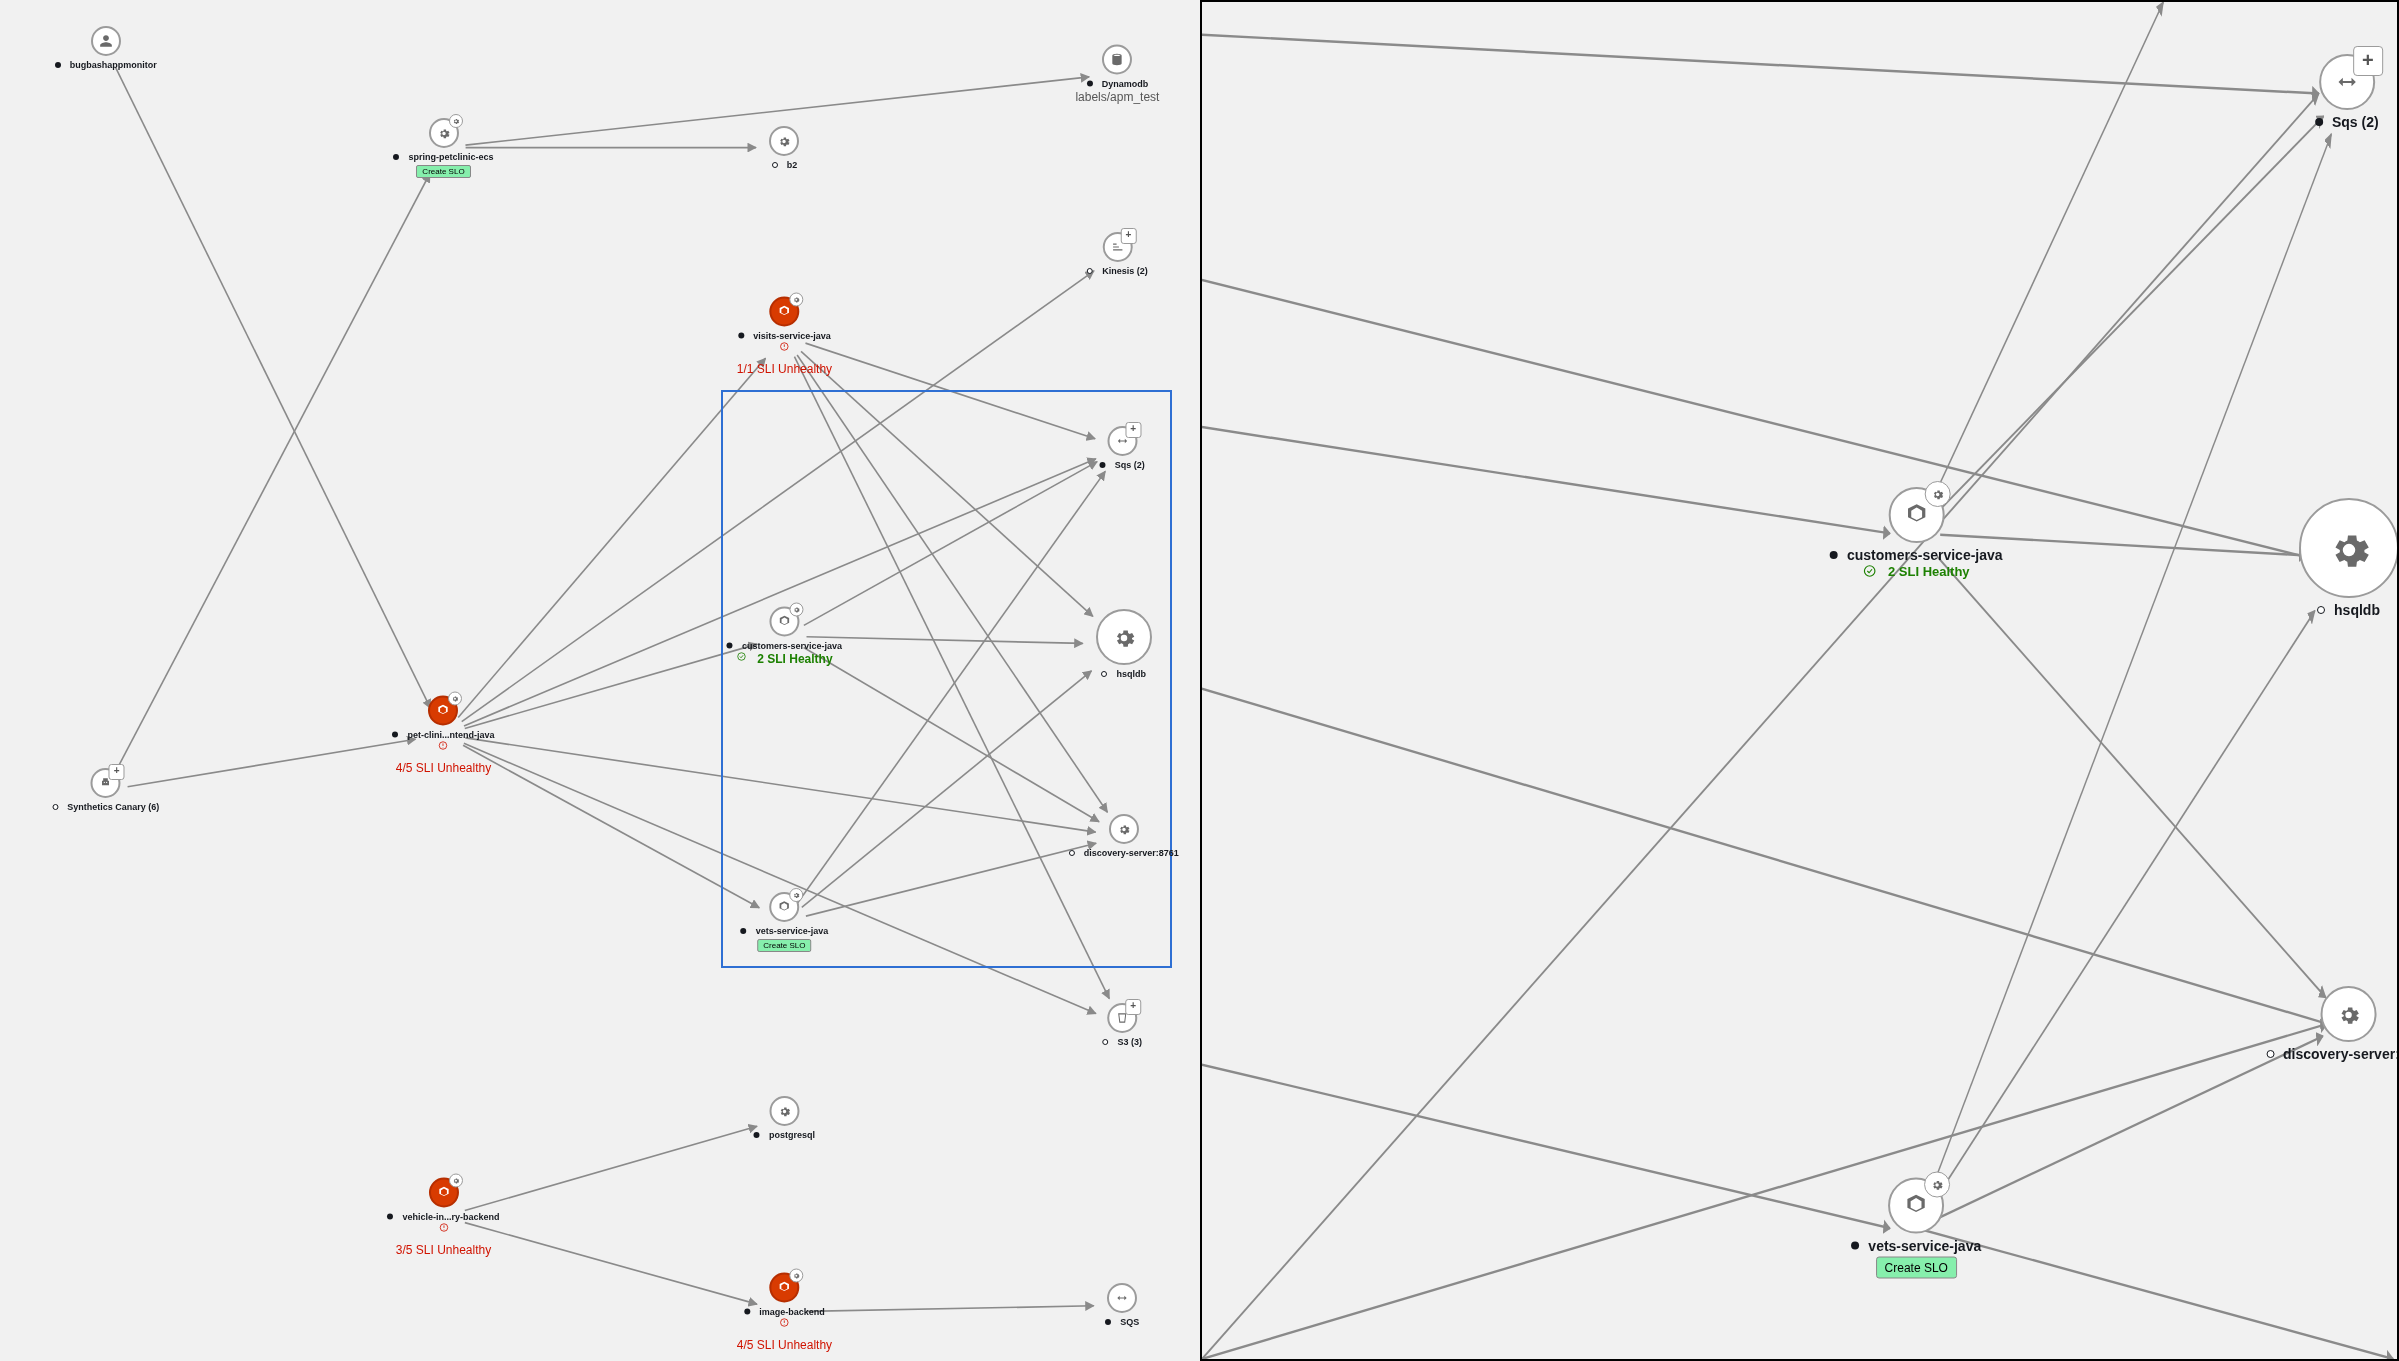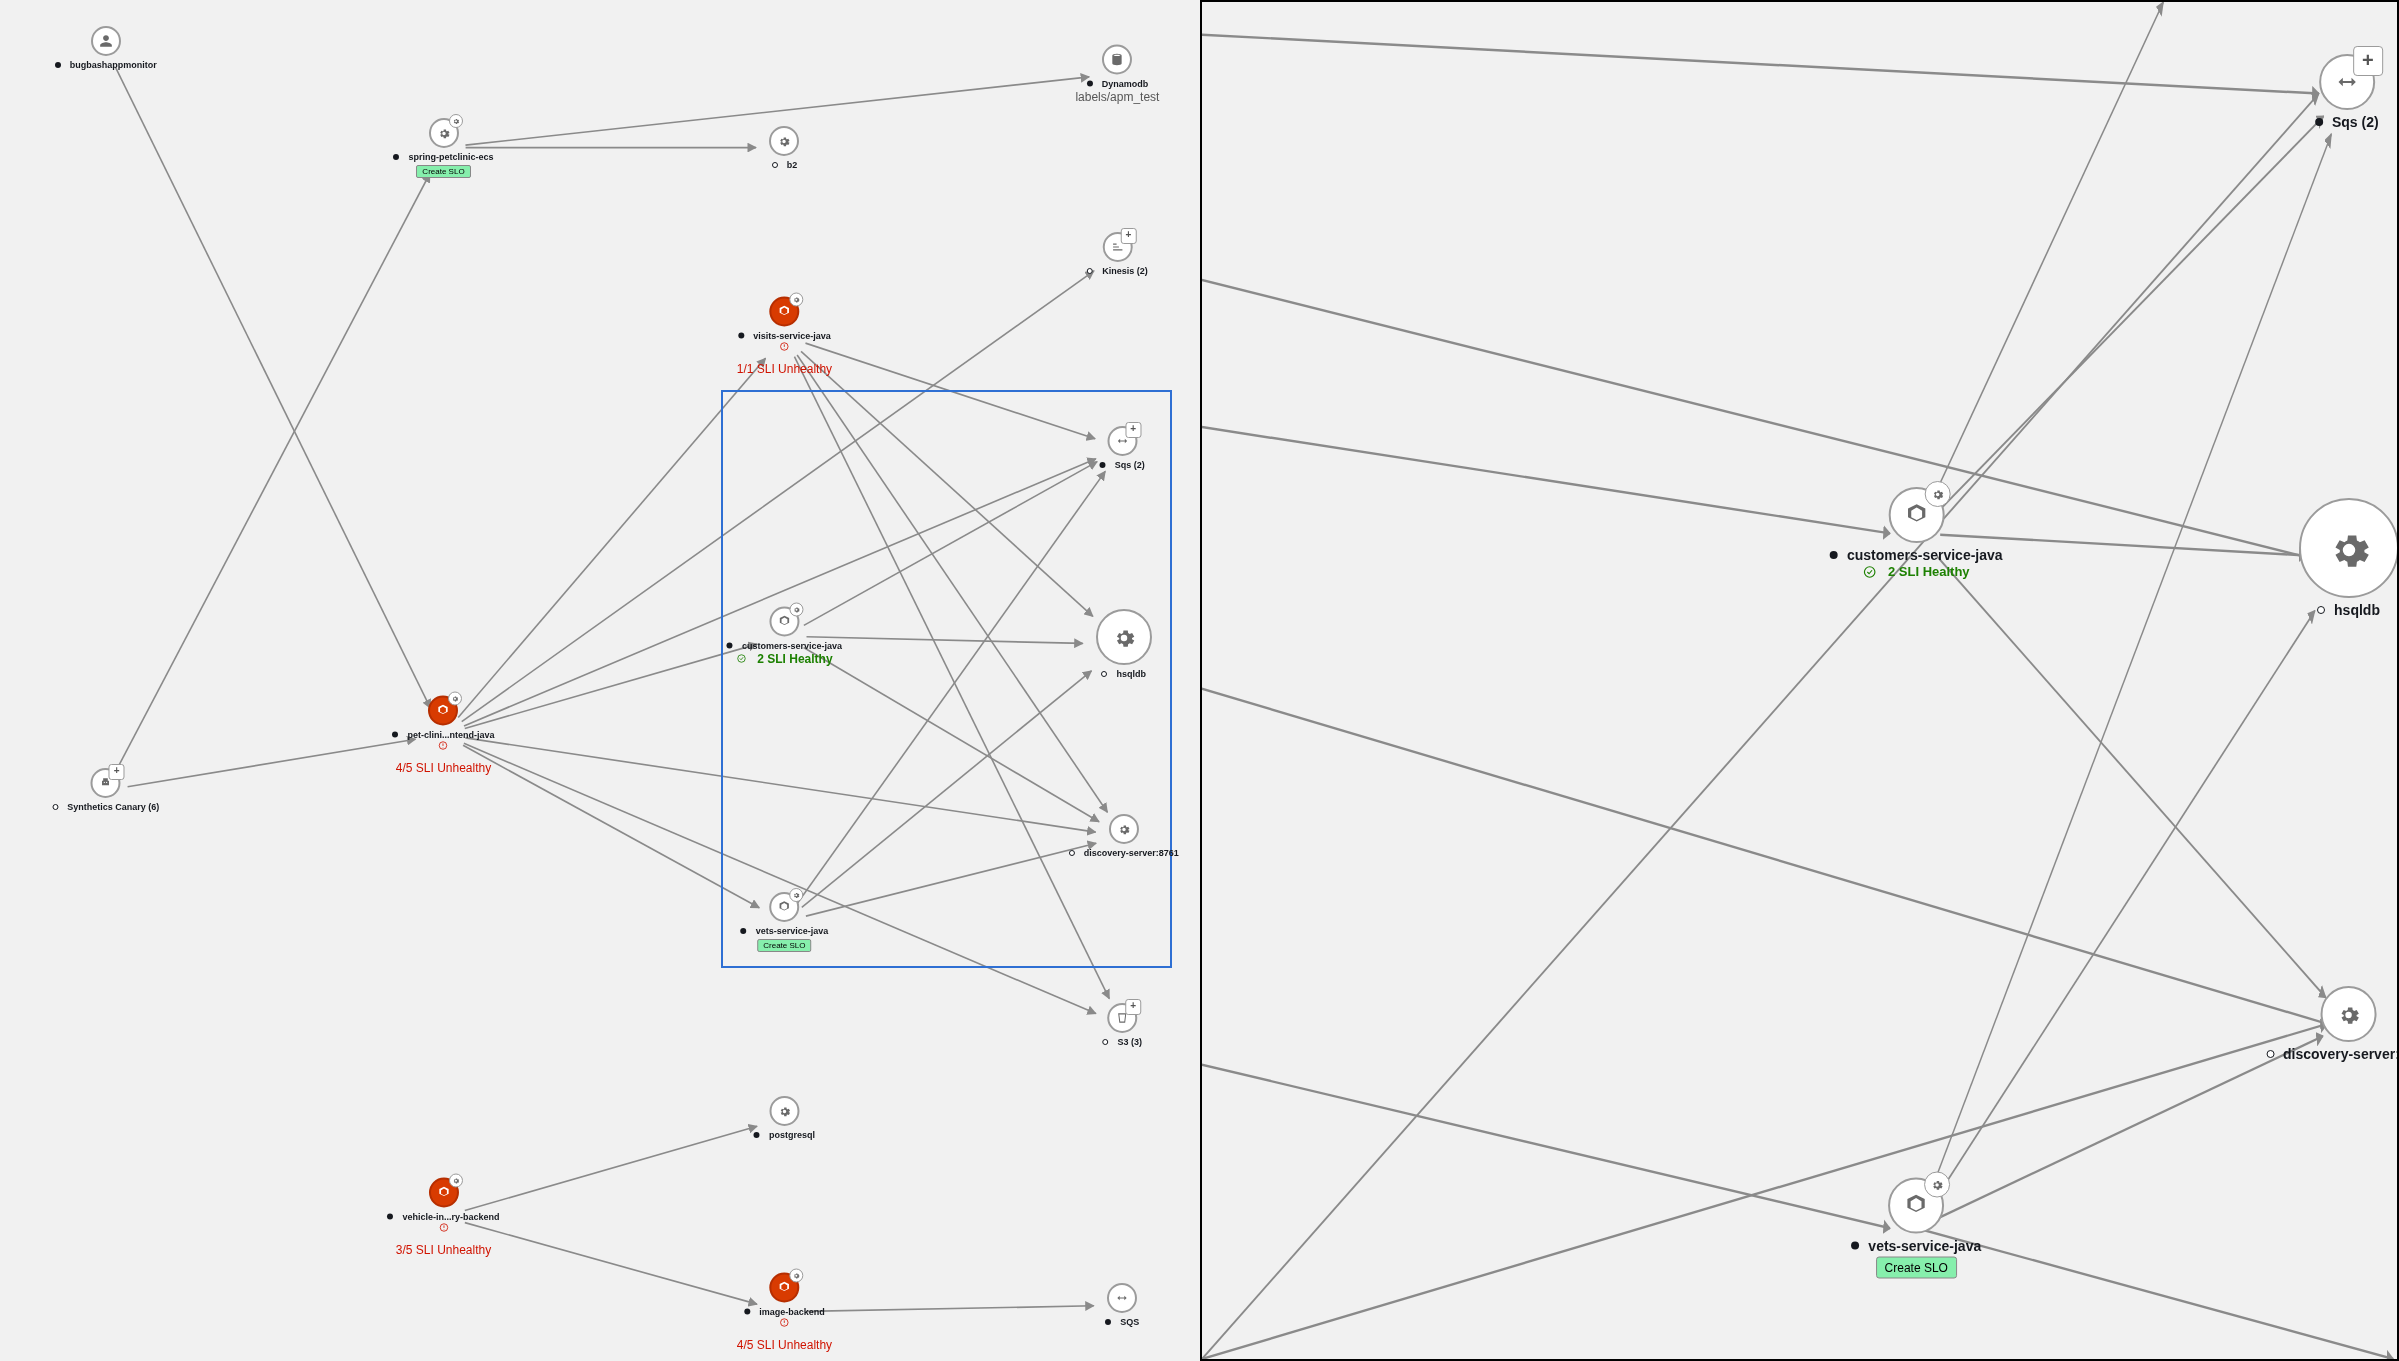--- a/index.html
+++ b/index.html
@@ -127,21 +127,21 @@
   .status-dot.filled { background: #16191f; }
   .status-dot.empty  { background: #fff; border: 1px solid #16191f; box-sizing: border-box; }
   .node .sub {
     font-size: 12px;
     color: #555;
     margin-top: 1px;
   }
   .node .sub.healthy {
     color: #1d8102;
     font-weight: 700;
-    display: flex; align-items: center; gap: 11px;
+    display: flex; gap: 11px;
   }
   .node .sub.unhealthy {
     color: #d01300;
     font-weight: 400;
     display: flex; align-items: center; gap: 10px; flex-direction: column;
   }
   .node .create-btn {
     margin-top: 3px;
     font-size: 8px;
     padding: 1px 5px;

